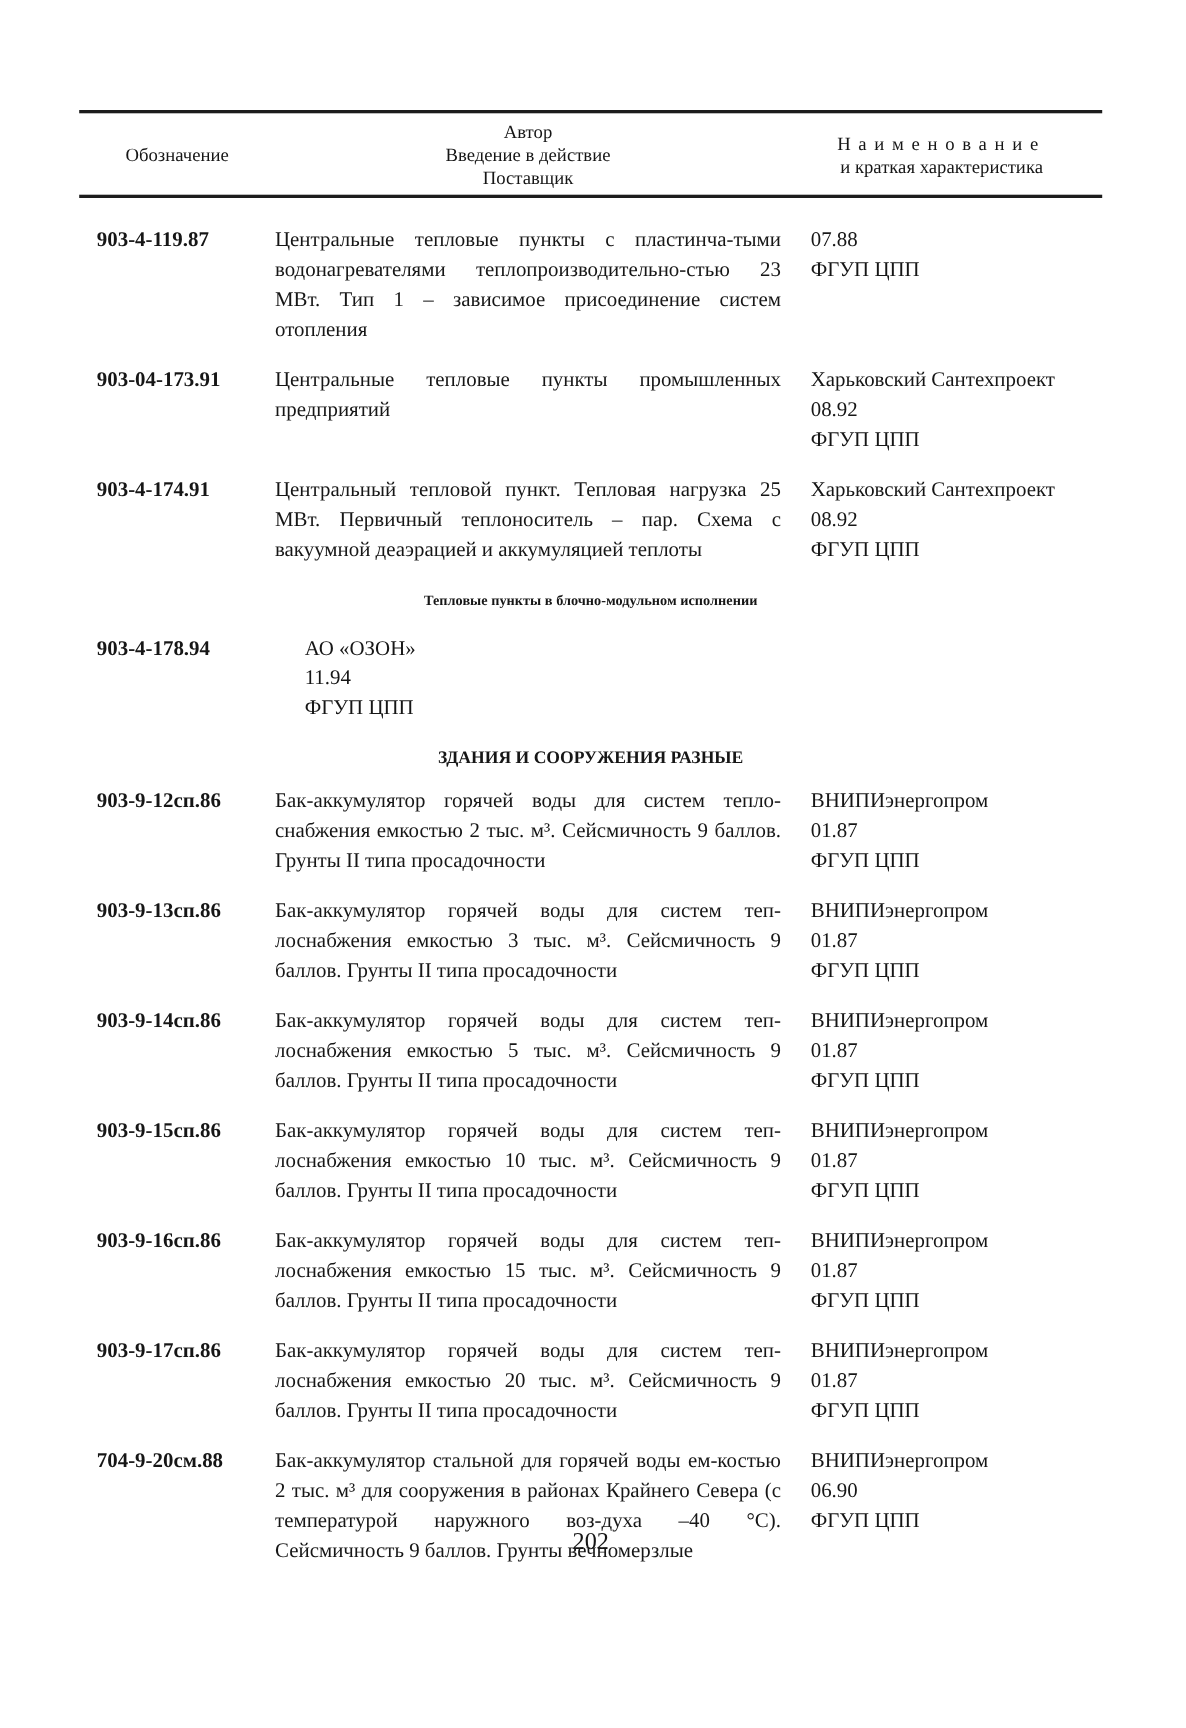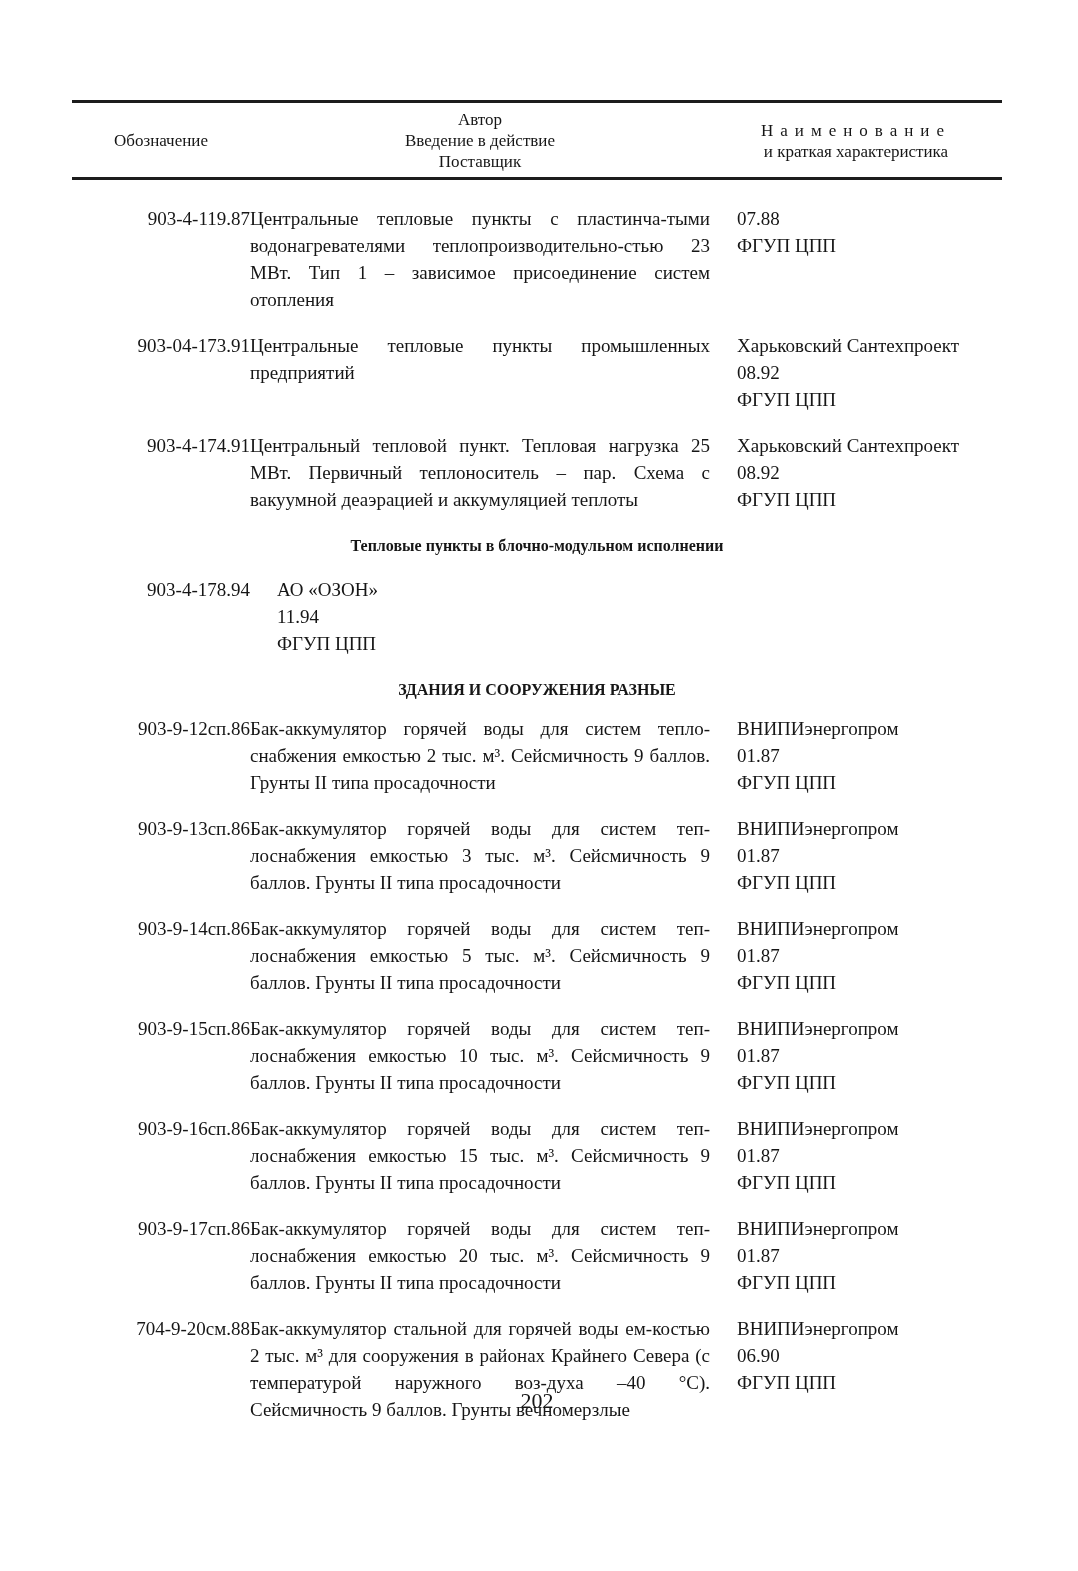--- a/index.html
+++ b/index.html
@@ -49,34 +49,33 @@
     font-size: 19px;
     line-height: 27px;
   }
   .row {
     display: grid;
     grid-template-columns: 178px 460px 292px;
     margin-bottom: 19px;
   }
   .cell-code {
     padding-left: 16px;
-    font-weight: normal;
+    font-weight: bold;
     white-space: nowrap;
-    text-align: right;
   }
   .cell-desc {
     text-align: justify;
   }
   .cell-info {
     padding-left: 27px;
   }
   .section-title {
     text-align: center;
     font-weight: bold;
-    font-size: 16px;
+    font-size: 13px;
     margin: 1px 0 17px 0;
   }
   .section-title.caps {
     font-size: 16px;
     margin: 0 0 12px 0;
   }
   
   .page-number {
     position: absolute;
     left: 72px;

